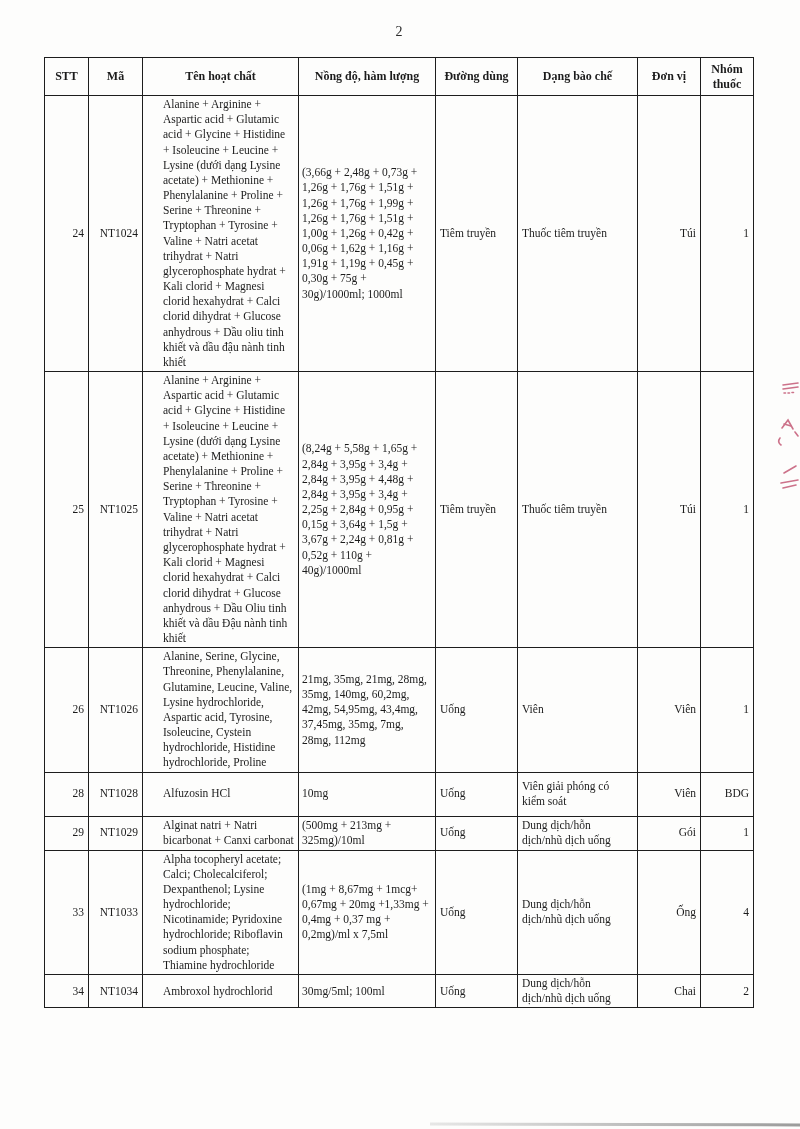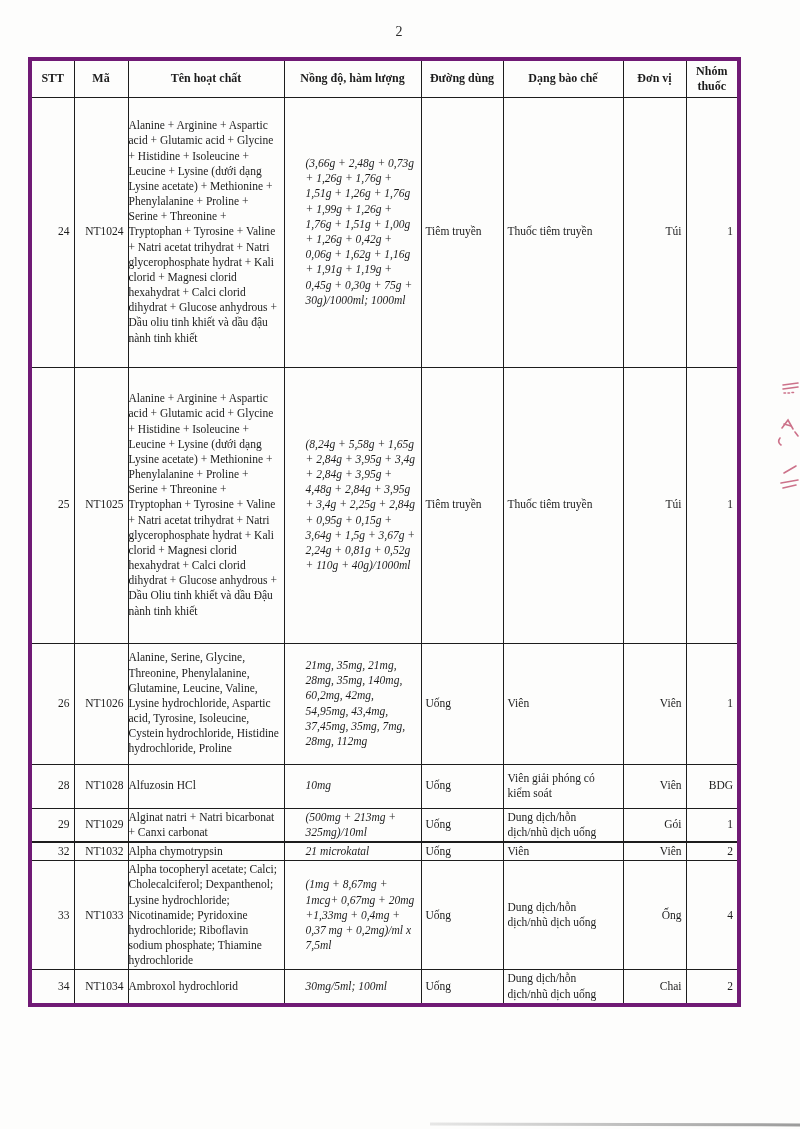--- a/index.html
+++ b/index.html
@@ -17,45 +17,45 @@
   }
   .page-number {
     position:absolute;
     top:24px; left:0; width:798px;
     text-align:center;
     font-size:14px;
     color:#2a2a2a;
   }
   table.drug-table {
     position:absolute;
-    left:28px; top:57px;
+    left:44px; top:57px;
     width:709px;
     border-collapse:collapse;
     table-layout:fixed;
-    border:4px solid #701a75;
+    border:1px solid #701a75;
   }
   .drug-table th, .drug-table td {
     border:1px solid #1d1d1d;
     padding:1px 4px;
     font-size:11.5px;
     line-height:1.32;
     vertical-align:middle;
     overflow:hidden;
     word-wrap:break-word;
   }
   .drug-table thead th {
     font-weight:bold;
     text-align:center;
     font-size:12px;
     line-height:1.25;
     padding:2px 2px;
   }
   td.c-stt, td.c-ma, td.c-donvi, td.c-nhom { text-align:right; }
-  td.c-ten { padding-left:0; }
-  td.c-nongdo { padding-left:21px;font-style:italic; }
+  td.c-ten { padding-left:20px; }
+  td.c-nongdo { padding-left:3px; }
   tr.thick-top td { border-top-width:2px; }
   .margin-marks {
     position:absolute;
     right:0; top:372px;
     width:26px; height:135px;
   }
   .scan-edge {
     position:absolute;
     left:430px; top:1123px;
     width:370px; height:3px;
@@ -137,30 +137,20 @@
       <tr style="height:34px">
         <td class="c-stt">29</td>
         <td class="c-ma">NT1029</td>
         <td class="c-ten">Alginat natri + Natri bicarbonat + Canxi carbonat</td>
         <td class="c-nongdo">(500mg + 213mg + 325mg)/10ml</td>
         <td class="c-duong">Uống</td>
         <td class="c-dang">Dung dịch/hỗn dịch/nhũ dịch uống</td>
         <td class="c-donvi">Gói</td>
         <td class="c-nhom">1</td>
       </tr>
-      <tr class="thick-top" style="height:18px">
-        <td class="c-stt">32</td>
-        <td class="c-ma">NT1032</td>
-        <td class="c-ten">Alpha chymotrypsin</td>
-        <td class="c-nongdo">21 microkatal</td>
-        <td class="c-duong">Uống</td>
-        <td class="c-dang">Viên</td>
-        <td class="c-donvi">Viên</td>
-        <td class="c-nhom">2</td>
-      </tr>
       <tr style="height:106px">
         <td class="c-stt">33</td>
         <td class="c-ma">NT1033</td>
         <td class="c-ten">Alpha tocopheryl acetate; Calci; Cholecalciferol; Dexpanthenol; Lysine hydrochloride; Nicotinamide; Pyridoxine hydrochloride; Riboflavin sodium phosphate; Thiamine hydrochloride</td>
         <td class="c-nongdo">(1mg + 8,67mg + 1mcg+ 0,67mg + 20mg +1,33mg + 0,4mg + 0,37 mg + 0,2mg)/ml x 7,5ml</td>
         <td class="c-duong">Uống</td>
         <td class="c-dang">Dung dịch/hỗn dịch/nhũ dịch uống</td>
         <td class="c-donvi">Ống</td>
         <td class="c-nhom">4</td>
       </tr>

